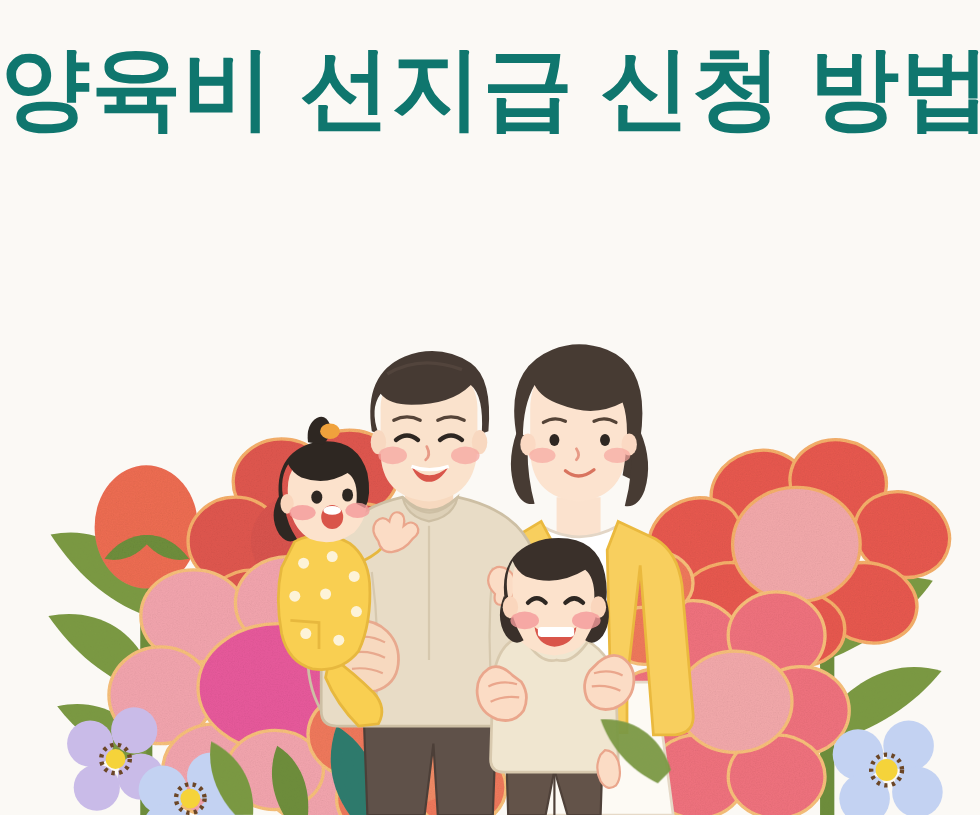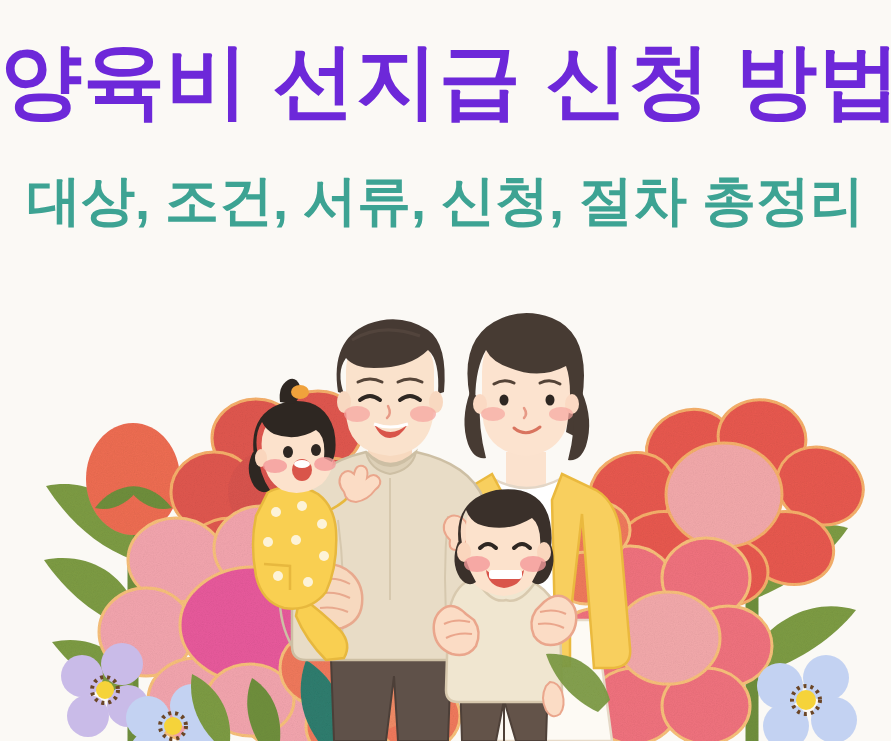--- a/index.html
+++ b/index.html
@@ -32,21 +32,21 @@
     text-align: center;
     pointer-events: none;
   }
   .title {
     margin: 0;
     padding-top: 38px;
     font-size: 82px;
     line-height: 1.05;
     font-weight: 700;
     letter-spacing: 1px;
-    color: #6d28d9;
+    color: #0f766e;
     white-space: nowrap;
   }
   .subtitle {
     margin: 0;
     padding-top: 48px;
     font-size: 54px;
     line-height: 1.05;
     font-weight: 700;
     letter-spacing: 0px;
     color: #3da393;
@@ -424,16 +424,15 @@
       <g filter="url(#grainLeaf)">
         <path d="M598 712 C572 700 554 678 546 654 C578 652 602 672 610 700 Z" fill="#7d9b43" opacity="0.95"></path>
         <path d="M214 741 C196 722 188 698 192 674 C220 688 232 714 230 741 Z" fill="#7d9b43"></path>
       </g>
 
     </svg>
   </div>
 
   <div class="text-block">
     <h1 class="title">양육비 선지급 신청 방법</h1>
-    <h2 class="subtitle">대상, 조건, 서류, 신청, 절차 총정리</h2>
   </div>
 
 </div>
 
 </body></html>

